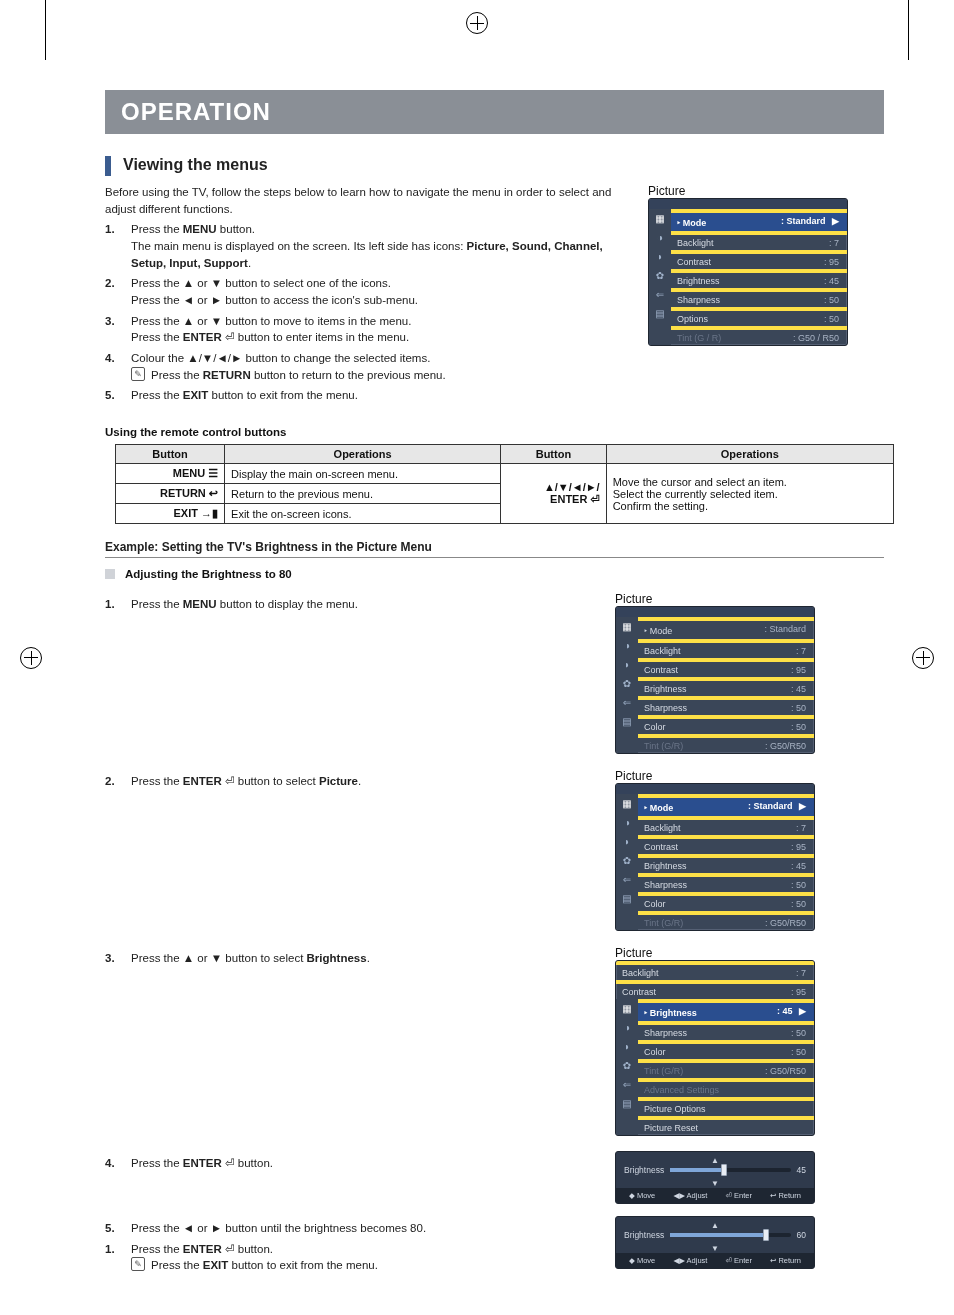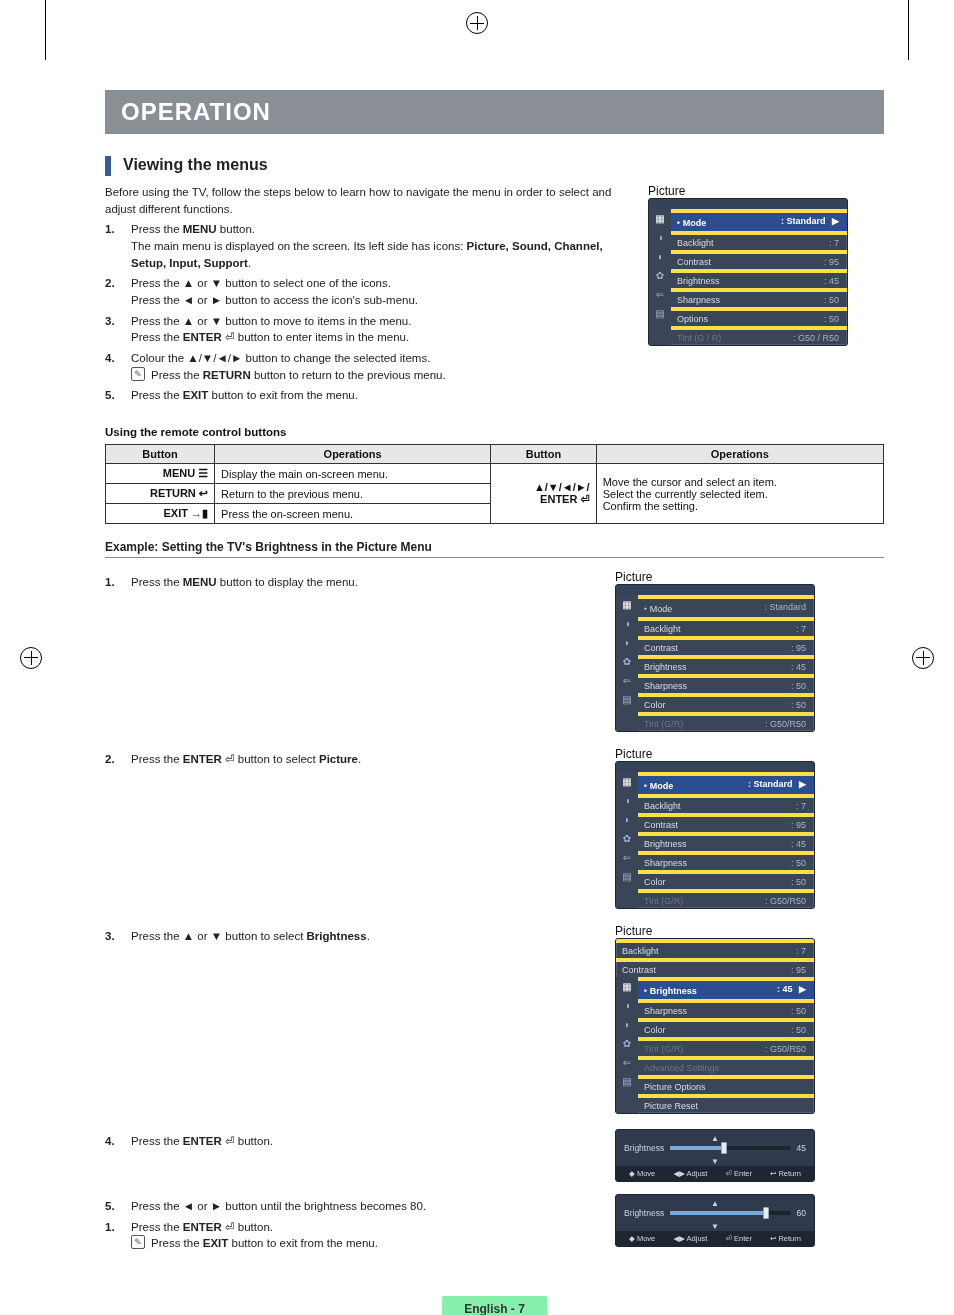--- a/index.html
+++ b/index.html
@@ -65,21 +65,21 @@
   ol.steps .sub { display: block; padding-left: 0; }
   ol.steps .note { display: flex; padding-left: 0; }
   .note-icon {
     display: inline-block; width: 14px; height: 14px; border: 1px solid #555;
     border-radius: 2px; font-size: 9px; line-height: 12px; text-align: center;
     margin-right: 6px; color: #555;
   }
 
   .subhead { font-weight: bold; margin-top: 18px; font-size: 11.5px; margin-bottom: 6px; }
   table.btns {
-    border-collapse: collapse; width: 100%; font-size: 11px;
+    border-collapse: collapse; width: 100%; font-size: 11px; margin-left: 10px;
   }
   table.btns th, table.btns td {
     border: 1px solid #333; padding: 3px 6px; vertical-align: middle;
   }
   table.btns th { background: #e7e7e7; font-weight: bold; text-align: center; }
   table.btns td.center { text-align: right; font-weight: bold; }
 
   .example-hd {
     font-weight: bold; font-size: 12px; color: #222;
     border-bottom: 1px solid #888; padding-bottom: 3px; margin-top: 16px;
@@ -282,27 +282,31 @@
         <div>Select the currently selected item.</div>
         <div>Confirm the setting.</div>
       </td>
     </tr>
     <tr>
       <td class="center">RETURN ↩</td>
       <td>Return to the previous menu.</td>
     </tr>
     <tr>
       <td class="center">EXIT →▮</td>
-      <td>Press the on-screen menu.</td>
+      <td>Exit the on-screen icons.</td>
     </tr>
   </tbody>
     </table>
 
   <div class="example-hd">Example: Setting the TV's Brightness in the Picture Menu</div>
 
+  <div class="adj-row">
+    <div class="sq"></div>
+    <div class="t">Adjusting the Brightness to 80</div>
+  </div>
 
   <div class="step-row">
     <div class="text body-text">
       <ol class="steps" start="1">
         <li style="counter-reset: st 0">
           <span>Press the <b>MENU</b> button to display the menu.</span>
         </li>
       </ol>
     </div>
     <div class="fig">

